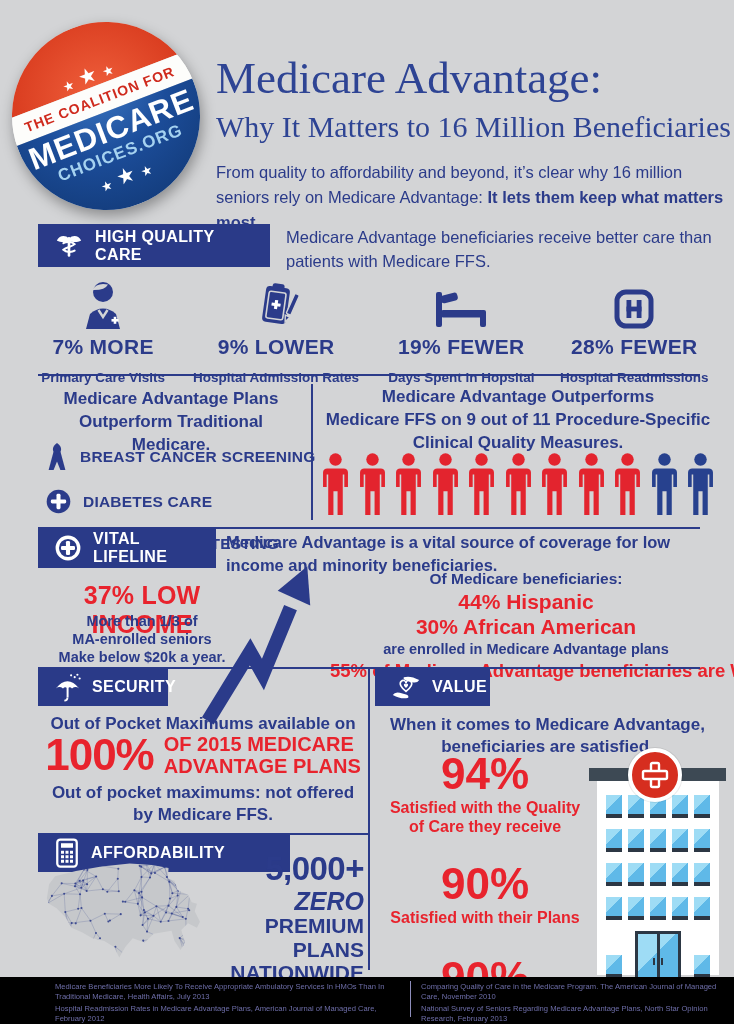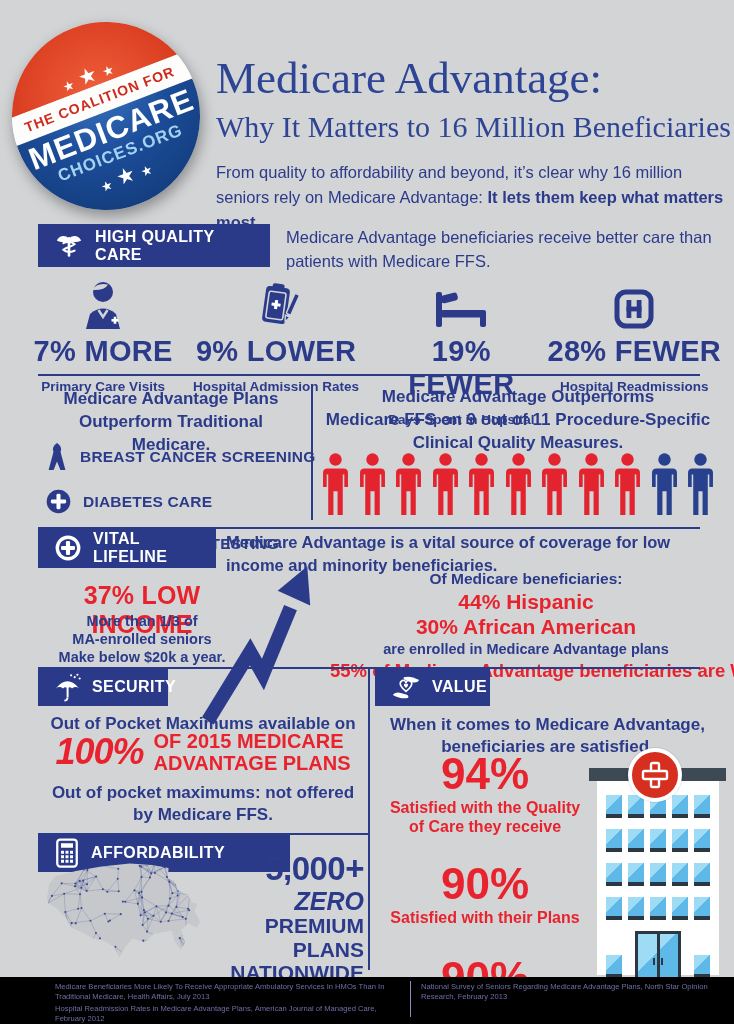--- a/index.html
+++ b/index.html
@@ -39,21 +39,21 @@
   
   .banner{background:var(--blue-deep);color:#fff;display:flex;align-items:center;
     gap:11px;padding:0 16px;font-weight:bold;letter-spacing:.4px;font-size:16px;}
   .banner svg{flex:none;}
   
   .q-banner{left:38px;top:224px;height:43px;width:232px;}
   .q-lead{left:286px;top:226px;width:438px;font-size:16.5px;font-weight:normal;color:var(--blue);line-height:1.45;}
   .q-stats{left:30px;top:281px;width:692px;display:flex;justify-content:space-between;}
   .q-stat{display:flex;flex-direction:column;align-items:center;text-align:center;}
   .q-icon{height:48px;display:flex;align-items:flex-end;justify-content:center;margin-bottom:6px;}
-  .q-val{font-size:29px;font-weight:800;color:var(--blue);letter-spacing:.3px;}
+  .q-val{font-size:21px;font-weight:800;color:var(--blue);letter-spacing:.3px;}
   .q-lbl{font-size:13.5px;font-weight:bold;color:var(--blue);margin-top:11px;}
   
   .rule{background:var(--blue);}
   .op-topline{left:38px;top:374px;width:662px;height:2px;}
   .op-vline{left:311px;top:384px;width:2px;height:136px;}
   .op-left-title{left:40px;top:388px;width:262px;text-align:center;font-size:17px;font-weight:bold;color:var(--blue);line-height:1.35;}
   .op-items{left:46px;top:442px;display:flex;flex-direction:column;gap:17px;}
   .op-item{display:flex;align-items:center;gap:12px;}
   .op-item-lbl{font-size:15.5px;font-weight:800;color:var(--blue);letter-spacing:.2px;}
   .op-right-title{left:322px;top:386px;width:392px;text-align:center;font-size:17px;font-weight:bold;color:var(--blue);line-height:1.35;}
@@ -72,21 +72,21 @@
   .ll-s1{font-size:21px;font-weight:800;color:var(--red);margin-top:2px;}
   .ll-s2{font-size:21px;font-weight:800;color:var(--red);margin-top:1px;}
   .ll-note{font-size:14.5px;font-weight:bold;color:var(--blue);margin-top:2px;}
   .ll-women{font-size:18.5px;font-weight:800;color:var(--red);margin-top:3px;white-space:nowrap;}
   
   .bt-topline{left:38px;top:667px;width:662px;height:2px;}
   .bt-vline{left:368px;top:667px;width:2px;height:303px;}
   .sec-banner{left:38px;top:668px;height:38px;width:130px;}
   .sec-lead{left:38px;top:714px;width:330px;text-align:center;font-size:17px;font-weight:bold;color:var(--blue);}
   .sec-stat{left:38px;top:730px;width:330px;display:flex;justify-content:center;align-items:center;gap:10px;}
-  .sec-100{font-size:36px;font-weight:800;color:var(--red);letter-spacing:-1px;font-style:italic;}
+  .sec-100{font-size:44px;font-weight:800;color:var(--red);letter-spacing:-1px;}
   .sec-stat-lines{font-size:20px;font-weight:800;color:var(--red);line-height:1.1;text-align:left;}
   .sec-note{left:38px;top:782px;width:330px;text-align:center;font-size:17px;font-weight:bold;color:var(--blue);line-height:1.3;}
   .sec-hline{left:38px;top:833px;width:330px;height:2px;}
   .aff-banner{left:38px;top:834px;height:38px;width:252px;}
   .aff-map{left:40px;top:856px;}
   .aff-text{left:212px;top:850px;width:152px;text-align:right;color:var(--blue);}
   .aff-val{font-size:33px;font-weight:800;letter-spacing:-.5px;}
   .aff-l0{font-size:25px;font-weight:800;font-style:italic;line-height:1.05;}
   .aff-l1,.aff-l2,.aff-l3{font-size:21px;font-weight:800;line-height:1.12;text-align:right;}
   .val-banner{left:375px;top:668px;height:38px;width:115px;}
@@ -838,18 +838,19 @@
   </div>
 
   <div class="abs footer">
     <div class="ftr-col ftr-left">
       <p>Medicare Beneficiaries More Likely To Receive Appropriate Ambulatory Services In HMOs Than In Traditional Medicare, Health Affairs, July 2013</p>
       <p>Hospital Readmission Rates in Medicare Advantage Plans, American Journal of Managed Care, February 2012</p>
 
     </div>
     <div class="ftr-vline"></div>
     <div class="ftr-col ftr-right">
+      <p>Comparing Quality of Care in the Medicare Program. The American Journal of Managed Care, November 2010</p>
       <p>National Survey of Seniors Regarding Medicare Advantage Plans, North Star Opinion Research, February 2013</p>
 
     </div>
   </div>
 
 </div>
 
 </body></html>

